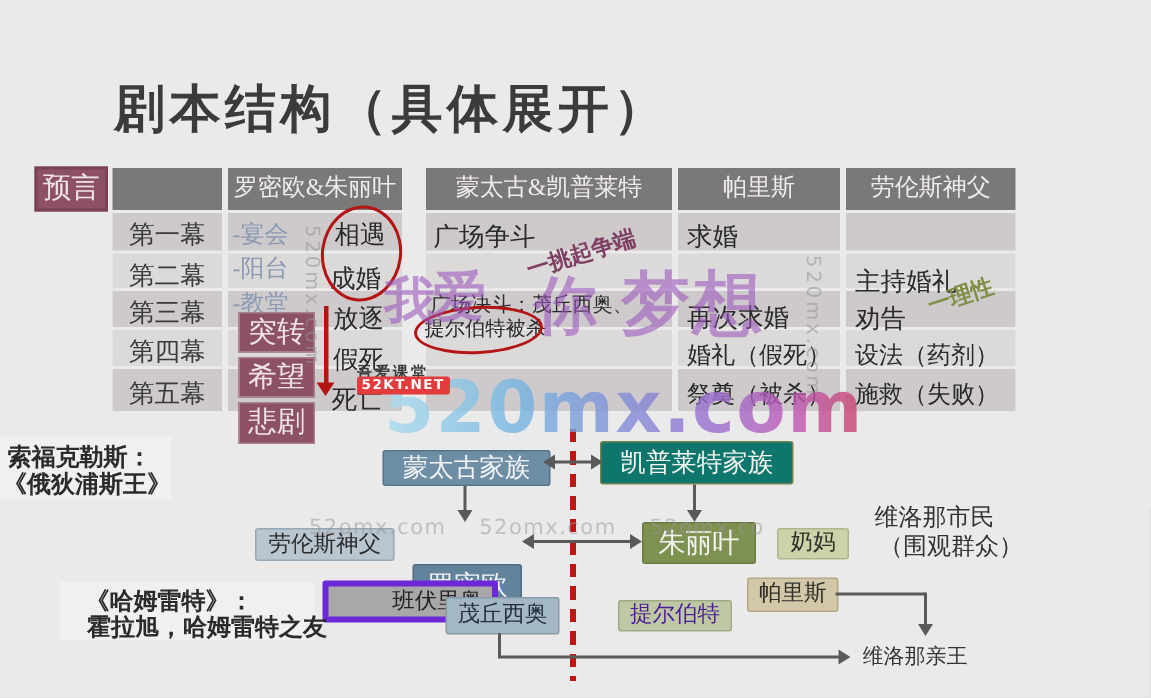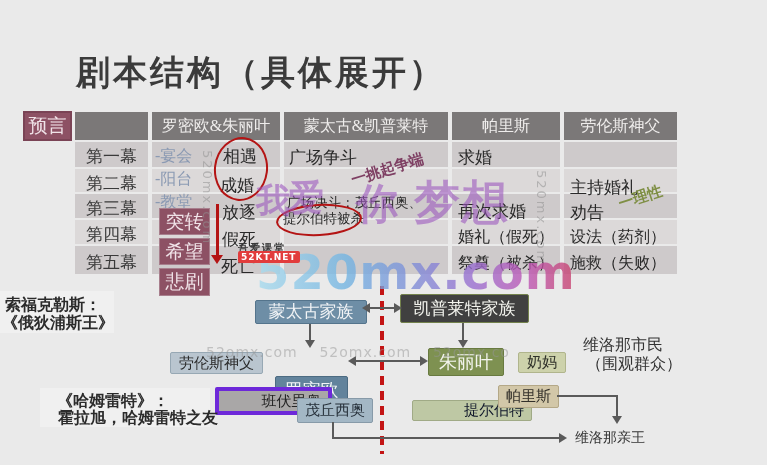--- a/index.html
+++ b/index.html
@@ -11,21 +11,21 @@
          font-weight:bold;font-size:34px;letter-spacing:3px;color:#3b3b3b;}
   
   .maroon{background:#8d5164;border:1px solid #a87f8d;color:#f0e3e8;text-align:center;
           font-size:19px;line-height:25px;}
   .prologue{left:23px;top:111px;width:45px;height:26px;border:2px solid #7a4355;}
   
   .cell{position:absolute;}
   .hdr{background:#7b7878;color:#efedec;font-size:16px;text-align:center;line-height:28px;}
   .rowodd{background:#cecacb;}
   .roweven{background:#dcd9d9;}
-  .c0{left:75px;width:73px;} .c1{left:152px;width:128px;} .c2{left:284px;width:164px;}
+  .c0{left:75px;width:73px;} .c1{left:152px;width:116px;} .c2{left:284px;width:164px;}
   .c3{left:452px;width:108px;} .c4{left:564px;width:113px;}
   .rh{top:112px;height:28px;} .r1{top:142px;height:25px;} .r2{top:169px;height:23px;}
   .r3{top:194px;height:24px;} .r4{top:220px;height:24px;} .r5{top:246px;height:28px;}
   .act{font-size:17px;color:#3a3a3a;text-align:center;width:73px;left:75px;}
   .ctext{font-size:17px;color:#2a2a2a;white-space:nowrap;}
   .ctext.small{font-size:13.5px;}
   .ctext.par{font-size:16px;}
   .subl{font-size:16px;color:#8b9ab3;white-space:nowrap;}
   
   .hand{font-weight:bold;white-space:nowrap;}
@@ -41,27 +41,27 @@
   .note1{left:159px;top:208px;width:49px;height:25px;}
   .note2{left:159px;top:238px;width:49px;height:25px;}
   .note3{left:159px;top:268px;width:49px;height:26px;}
   
   .dashed{left:380px;top:286px;width:4px;height:168px;
           background:repeating-linear-gradient(to bottom,#c31414 0 9px,transparent 9px 15px);}
   
   .dbox{position:absolute;text-align:center;border-radius:2px;white-space:nowrap;}
   .blue{background:#6e8ea6;border:1px solid #54748c;color:#f2f4f6;}
   .blue2{background:#62839c;border:1px solid #4c6b82;color:#f2f4f6;margin-top:28px;}
-  .olive{background:#404040;border:1px solid #73824c;color:#f3f4ee;}
+  .olive{background:#0f766e;border:1px solid #73824c;color:#f3f4ee;}
   .olive2{background:#7e9151;border:1px solid #687a40;color:#f3f4ee;}
   .ltblue{background:#b9c5cf;border:1px solid #97a8b4;color:#2b2b2b;}
   .ltblue2{background:#a3b7c5;border:1px solid #879aa8;color:#26303a;}
   .gray{background:#a9a7a7;border:4px solid #6d28d9;color:#242424;padding-left:36px;}
   .ltolive{background:#cdd2ab;border:1px solid #b0b58c;color:#30322a;}
-  .ltgreen{background:#bec8a4;border:1px solid #a0aa86;color:#0f172a;padding-left:44px;}
+  .ltgreen{background:#bec8a4;border:1px solid #a0aa86;color:#4c1d95;}
   .tan{background:#d2c7a8;border:1px solid #b4a887;color:#33302a;}
   
   .ln{position:absolute;background:#5a5a5a;}
   .ah{position:absolute;width:0;height:0;border-style:solid;}
   .ah.right{border-width:5px 0 5px 8px;border-color:transparent transparent transparent #5a5a5a;}
   .ah.left{border-width:5px 8px 5px 0;border-color:transparent #5a5a5a transparent transparent;}
   .ah.down{border-width:8px 5px 0 5px;border-color:#5a5a5a transparent transparent transparent;}
   
   .sidebg{background:#f0f0f0;}
   .sidetext{font-weight:bold;font-size:16px;color:#2b2b2b;white-space:nowrap;}

